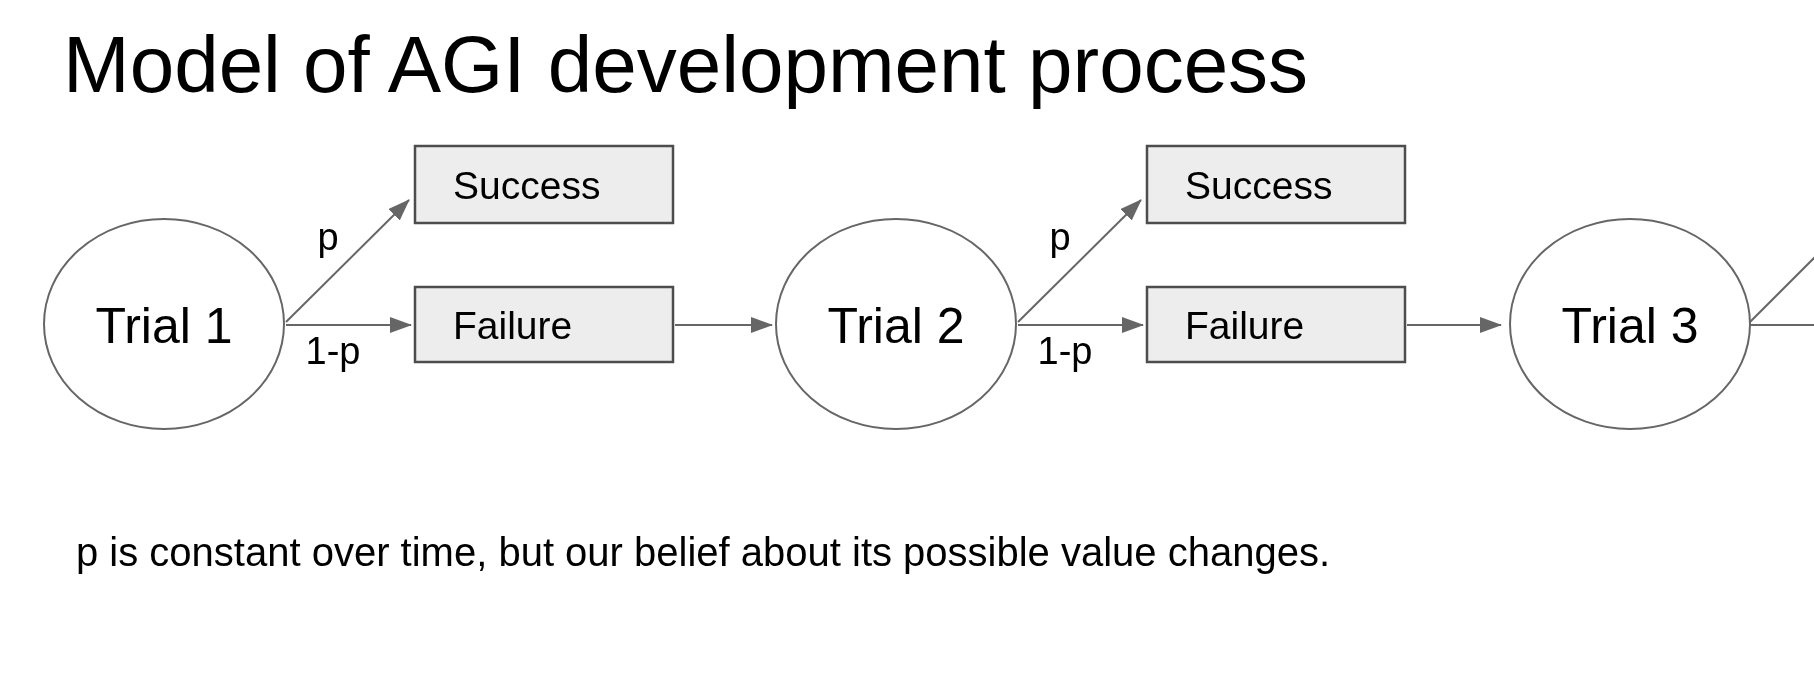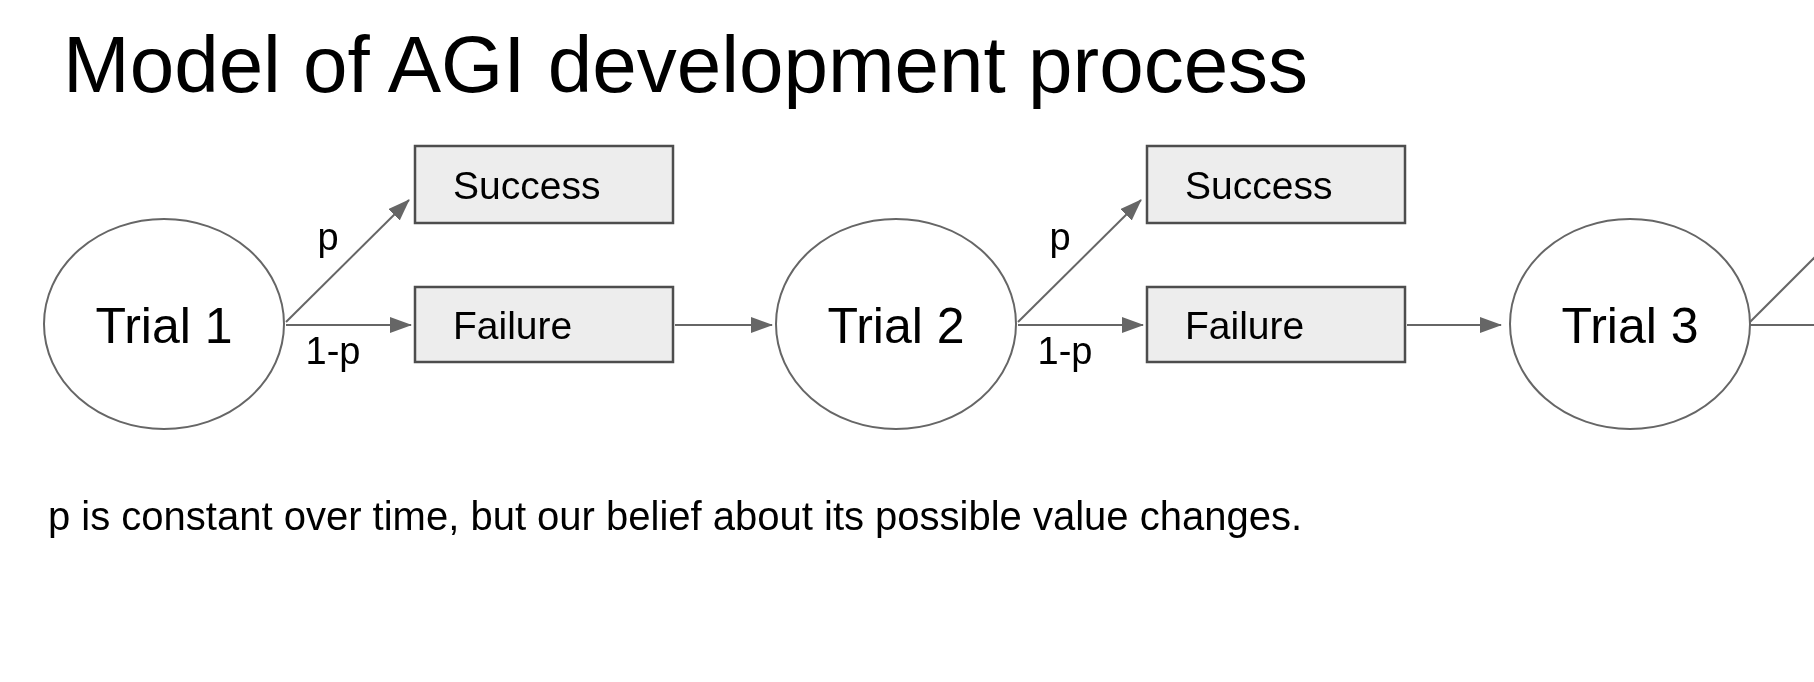--- a/index.html
+++ b/index.html
@@ -21,25 +21,26 @@
     position: absolute;
     left: 63px;
     top: 25px;
     font-size: 80px;
     line-height: 1;
     color: var(--color-text, #000000);
     white-space: nowrap;
   }
   .note {
     position: absolute;
-    left: 48px;
+    left: 76px;
     font-size: 40px;
     line-height: 1;
     color: var(--color-text, #000000);
     white-space: nowrap;
+    margin-top: 36px;
   }
   .note-1 { top: 496px; }
   .note-2 { top: 593px; }
   svg.diagram {
     position: absolute;
     left: 0;
     top: 0;
   }
   .node {
     fill: #ffffff;

